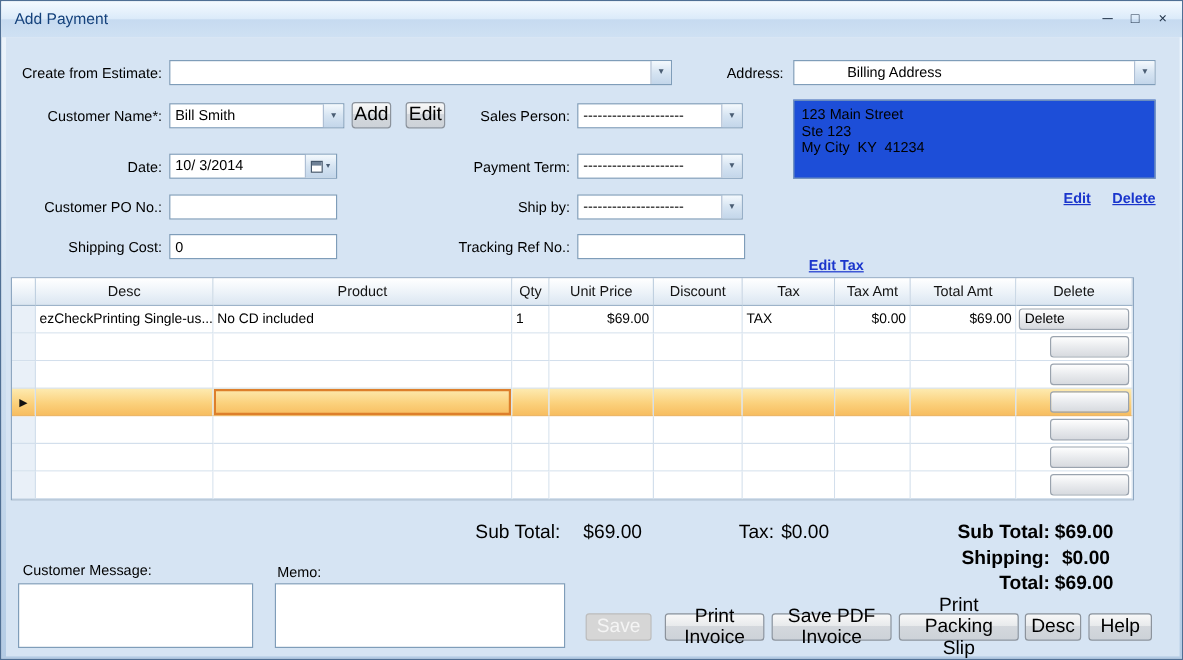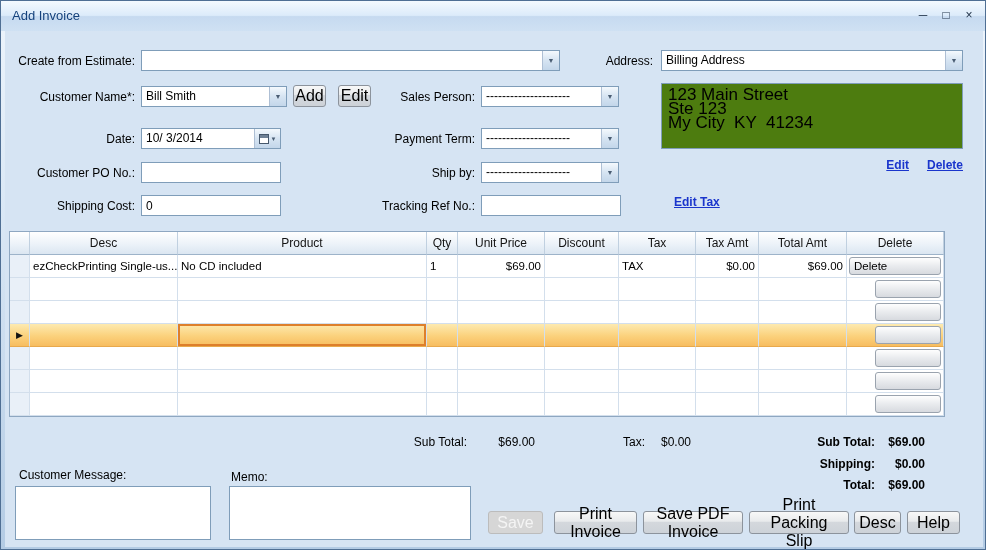--- a/index.html
+++ b/index.html
@@ -38,21 +38,21 @@
   .btn{position:absolute;display:flex;align-items:center;justify-content:center;font-size:16px;color:#000;
     background:linear-gradient(180deg,#f8f8f8,#e8eaec 45%,#d4d8dd 46%,#cdd2d8);
     border:1px solid #8c939c;border-radius:3px;cursor:pointer;font-family:inherit;}
   .btn.disabled{background:#d6d6d6;border-color:#bcbcbc;color:#f4f4f4;}
 
   .link{position:absolute;font-size:12px;font-weight:bold;color:#1a35cc;text-decoration:underline;
     cursor:pointer;white-space:nowrap;}
   .links-row{position:absolute;display:flex;justify-content:flex-end;gap:18px;}
   .link2{font-size:12px;font-weight:bold;color:#1a35cc;text-decoration:underline;cursor:pointer;}
 
-  .address-box{position:absolute;background:#4d7c0f;border:1px solid #7f9db9;font-size:17px;
+  .address-box{position:absolute;background:#1d4ed8;border:1px solid #7f9db9;font-size:12px;
     line-height:14px;padding:4px 6px;color:#000;}
   .addr-line{white-space:pre;}
 
   .grid{position:absolute;left:4px;top:200px;width:936px;border:1px solid #8ea7c1;background:#fff;}
   .tr{display:grid;grid-template-columns:20px 148px 249px 31px 87px 74px 77px 63px 88px 1fr;}
   .th{height:23px;background:linear-gradient(180deg,#ffffff,#eaf1f8 60%,#dbe6f1);
     border-right:1px solid #c0d0e0;border-bottom:1px solid #9db3c9;display:flex;align-items:center;
     justify-content:center;font-size:12px;color:#141414;}
   .td{height:23px;border-right:1px solid #d3dfec;border-bottom:1px solid #d3dfec;display:flex;
     align-items:center;font-size:11.5px;padding:0 3px;white-space:nowrap;overflow:hidden;background:#fff;color:#000;}
@@ -62,50 +62,50 @@
   .tr.selected .td{background:linear-gradient(180deg,#fdeab0,#fbd17c 55%,#f7bd60);
     border-bottom-color:#e8a94c;}
   .pointer-icon{font-size:9px;color:#111;}
   .td.active-cell{box-shadow:inset 0 0 0 2px #dd7f2b;}
   .row-del-btn{height:18px;border:1px solid #9aa3ae;border-radius:3px;
     background:linear-gradient(180deg,#fefefe,#e9ebee 50%,#d7dadf);font-size:11.5px;
     font-family:inherit;cursor:pointer;color:#000;}
   .row-del-btn.labeled{width:92px;text-align:left;padding:0 4px;}
   .row-del-btn.empty{width:66px;}
 
-  .totaltxt{position:absolute;font-size:12px;color:#000;white-space:nowrap;}
+  .totaltxt{position:absolute;font-size:16px;color:#000;white-space:nowrap;}
   .totaltxt.r{text-align:right;}
   .bold{font-weight:bold;}
 
   .textarea{position:absolute;border:1px solid #7f9db9;background:#fff;font-size:12px;
     font-family:inherit;resize:none;padding:2px 4px;}
 </style>
 </head>
 <body>
 
 <div class="window">
 
   <div class="titlebar">
-    <span class="title">Add Invoice</span>
+    <span class="title">Add Payment</span>
     <div class="win-controls">
       <span class="win-btn">─</span>
       <span class="win-btn">□</span>
       <span class="win-btn">×</span>
     </div>
   </div>
 
   <div class="content">
 
     <div class="lbl r" style="right:848px;top:23px;">Create from Estimate:</div>
     <div class="combo" style="left:136px;top:19px;width:419px;">
       <span class="combo-val"></span>
       <span class="combo-arrow">▼</span>
     </div>
     <div class="lbl r" style="right:330px;top:23px;">Address:</div>
-    <div class="combo" style="left:656px;top:19px;width:302px;">
+    <div class="combo" style="left:656px;top:19px;width:302px;padding-left:40px;">
       <span class="combo-val">Billing Address</span>
       <span class="combo-arrow">▼</span>
     </div>
 
     <div class="lbl r" style="right:848px;top:59px;">Customer Name*:</div>
     <div class="combo" style="left:136px;top:55px;width:146px;">
       <span class="combo-val">Bill Smith</span>
       <span class="combo-arrow">▼</span>
     </div>
     <button class="btn" style="left:288px;top:54px;width:33px;height:22px;">Add</button>
@@ -145,21 +145,21 @@
     <div class="lbl r" style="right:508px;top:135px;">Ship by:</div>
     <div class="combo" style="left:476px;top:131px;width:138px;">
       <span class="combo-val">---------------------</span>
       <span class="combo-arrow">▼</span>
     </div>
 
     <div class="lbl r" style="right:848px;top:168px;">Shipping Cost:</div>
     <input class="input" style="left: 136px; top: 164px; width: 140px;" value="0">
     <div class="lbl r" style="right:508px;top:168px;">Tracking Ref No.:</div>
     <input class="input" style="left: 476px; top: 164px; width: 140px;" value="">
-    <span class="link" style="left:633px;top:164px;padding-left:36px;">Edit Tax</span>
+    <span class="link" style="left:633px;top:183px;padding-left:36px;">Edit Tax</span>
 
     <div class="grid">
       <div class="tr">
         <div class="th"></div>
         <div class="th">Desc</div>
         <div class="th">Product</div>
         <div class="th">Qty</div>
         <div class="th">Unit Price</div>
         <div class="th">Discount</div>
         <div class="th">Tax</div>

